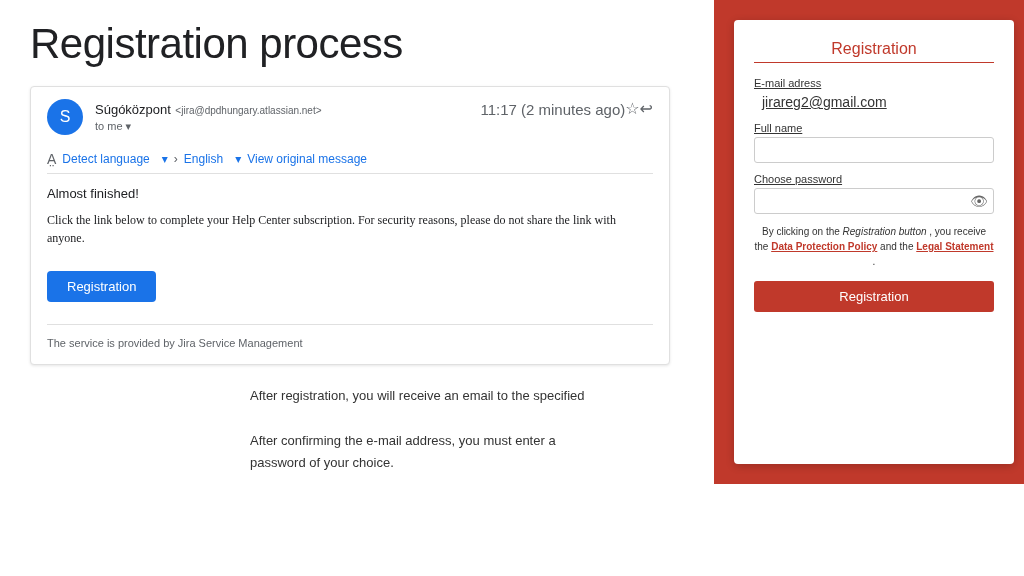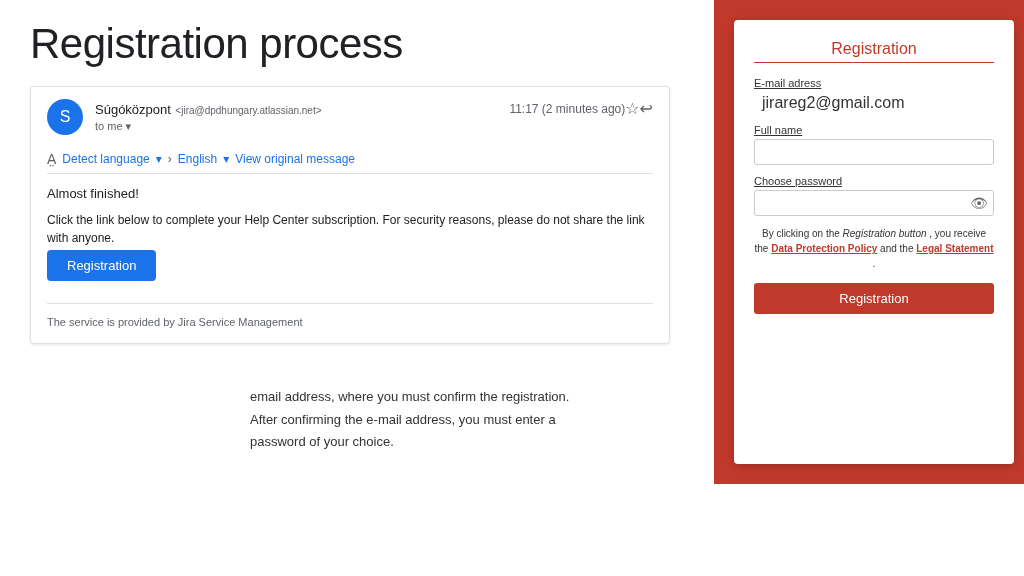--- a/index.html
+++ b/index.html
@@ -83,24 +83,24 @@
       margin-top: 27px;
     }
 
     .sender-email {
       font-size: 10px;
       color: #5f6368;
       font-weight: 400;
     }
 
     .email-time {
-      font-size: 12px;
-      color: #5f6368;
-      display: flex;
-      align-items: center;
+      font-size: 15px;
+      color: #5f6368;
+      display: flex;
+      align-items: flex-end;
       gap: 0;
     }
 
     .email-to {
       font-size: 11px;
       color: #5f6368;
       margin-top: 2px;
     }
 
     .action-icon {
@@ -122,21 +122,21 @@
     }
 
     .translate-icon {
       font-size: 14px;
       color: #5f6368;
     }
 
     .translate-dropdown {
       display: flex;
       align-items: center;
-      gap: 6px;
+      gap: 12px;
       color: #1a73e8;
       cursor: pointer;
       font-size: 12px;
     }
 
     .arrow-right {
       color: #5f6368;
       font-size: 12px;
     }
 
@@ -156,22 +156,23 @@
 
     .email-subject-line {
       font-weight: 500;
       margin-bottom: 6px;
       font-size: 13px;
     }
 
     .email-body-text {
       font-size: 12px;
       color: #202124;
-      margin-bottom: 3px;
+      margin-bottom: 24px;
       line-height: 1.5;
+      font-family: Liberation Serif, serif;
     }
 
     .registration-btn {
       background: #1a73e8;
       color: white;
       border: none;
       padding: 8px 20px;
       border-radius: 4px;
       font-size: 13px;
       cursor: pointer;
@@ -245,23 +246,24 @@
 
     .form-label {
       font-size: 11px;
       color: #333;
       margin-bottom: 3px;
       display: block;
       text-decoration: underline;
     }
 
     .form-value {
-      font-size: 16px;
+      font-size: 14px;
       color: #333;
       padding: 2px 8px;
+      text-decoration: underline;
     }
 
     .form-input {
       width: 100%;
       border: 1px solid #ccc;
       border-radius: 3px;
       padding: 5px 8px;
       font-size: 12px;
       outline: none;
     }
@@ -373,22 +375,22 @@
       <div class="email-body">
         <div class="email-subject-line">Almost finished!</div>
         <div class="email-body-text">Click the link below to complete your Help Center subscription. For security reasons, please do not share the link with anyone.</div>
         <button class="registration-btn">Registration</button>
         <hr class="email-divider">
         <div class="email-footer">The service is provided by Jira Service Management</div>
       </div>
     </div>
 
     <div class="description-text">
+      <span>After registration, you will receive an email to the specified</span>
       <br>
-      <span>email address, where you must confirm the registration.</span>
       <br>
       <span>After confirming the e-mail address, you must enter a</span>
       <br>
       <span>password of your choice.</span>
     </div>
   </div>
 
   <div class="right-panel">
     <div class="red-bg"></div>
     <div class="form-card">

